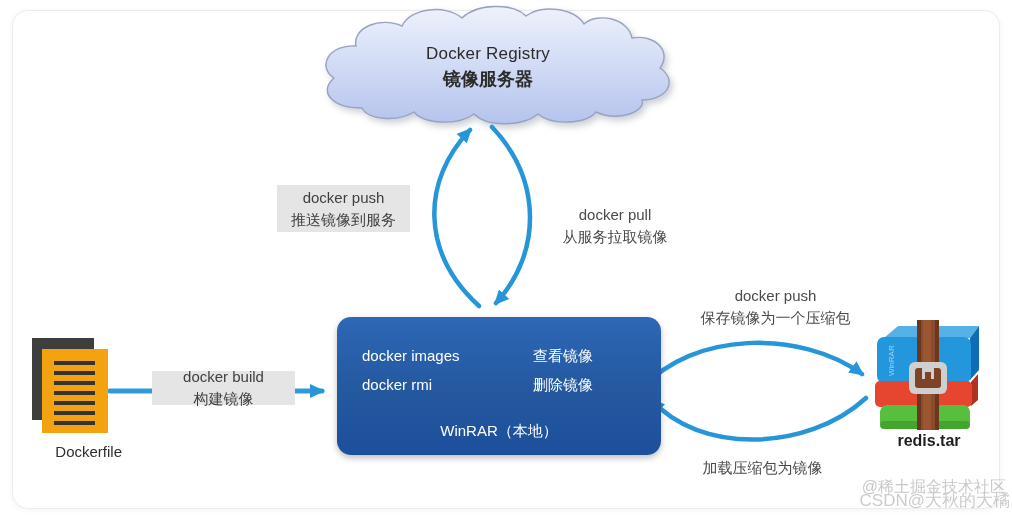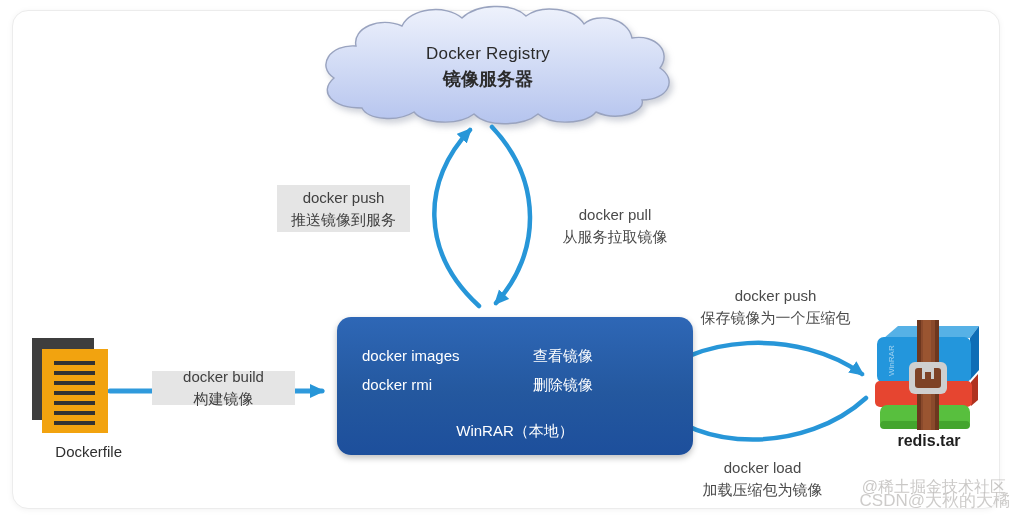--- a/index.html
+++ b/index.html
@@ -18,21 +18,21 @@
   .pill .cmd,.plain .cmd{font-size:15px;}
   .pill .desc,.plain .desc{font-size:15px;}
   .plain{color:#4a4a4a;text-align:center;line-height:1.45;}
   .pill-build{left:152px;top:333px;width:143px;height:34px;margin-top:38px;}
   .pill-push{left:277px;top:185px;width:133px;height:47px;}
   .plain-pull{left:545px;top:204px;width:140px;}
   .plain-save{left:668px;top:285px;width:215px;}
   .plain-load{left:660px;top:457px;width:205px;}
   .local-box{left:337px;top:317px;width:324px;height:138px;border-radius:14px;
              background:linear-gradient(180deg,#2e67b6 0%,#24589f 55%,#1d4f9c 100%);
-             box-shadow:0 3px 6px rgba(0,0,0,0.25);color:#ffffff;font-size:15px;padding-left:32px;}
+             box-shadow:0 3px 6px rgba(0,0,0,0.25);color:#ffffff;font-size:15px;}
   .local-box .cmd{position:absolute;left:25px;}
   .local-box .desc{position:absolute;left:196px;}
   .local-box .r1{top:30px;}
   .local-box .r2{top:59px;}
   .local-box .footer{position:absolute;left:0;right:0;bottom:14px;text-align:center;font-size:15px;}
   .dockerfile-wrap{left:30px;top:338px;width:80px;height:96px;}
   .dockerfile-label{left:18px;top:443px;width:104px;text-align:right;
                     font-size:15px;color:#2e2e2e;}
   .archive-wrap{left:872px;top:320px;width:114px;height:112px;}
   .archive-label{left:868px;top:432px;width:122px;text-align:center;
@@ -107,21 +107,20 @@
   <div class="cmd">docker build</div>
   <div class="desc">构建镜像</div>
 </div>
 
 <div class="abs plain plain-save">
   <div class="cmd">docker push</div>
   <div class="desc">保存镜像为一个压缩包</div>
 </div>
 
 <div class="abs plain plain-load">
-  <div class="cmd">docker load</div>
   <div class="desc">加载压缩包为镜像</div>
 </div>
 
 <div class="abs local-box">
   <div class="cmd r1">docker images</div>
   <div class="desc r1">查看镜像</div>
   <div class="cmd r2">docker rmi</div>
   <div class="desc r2">删除镜像</div>
   <div class="footer">WinRAR（本地）</div>
 </div>

